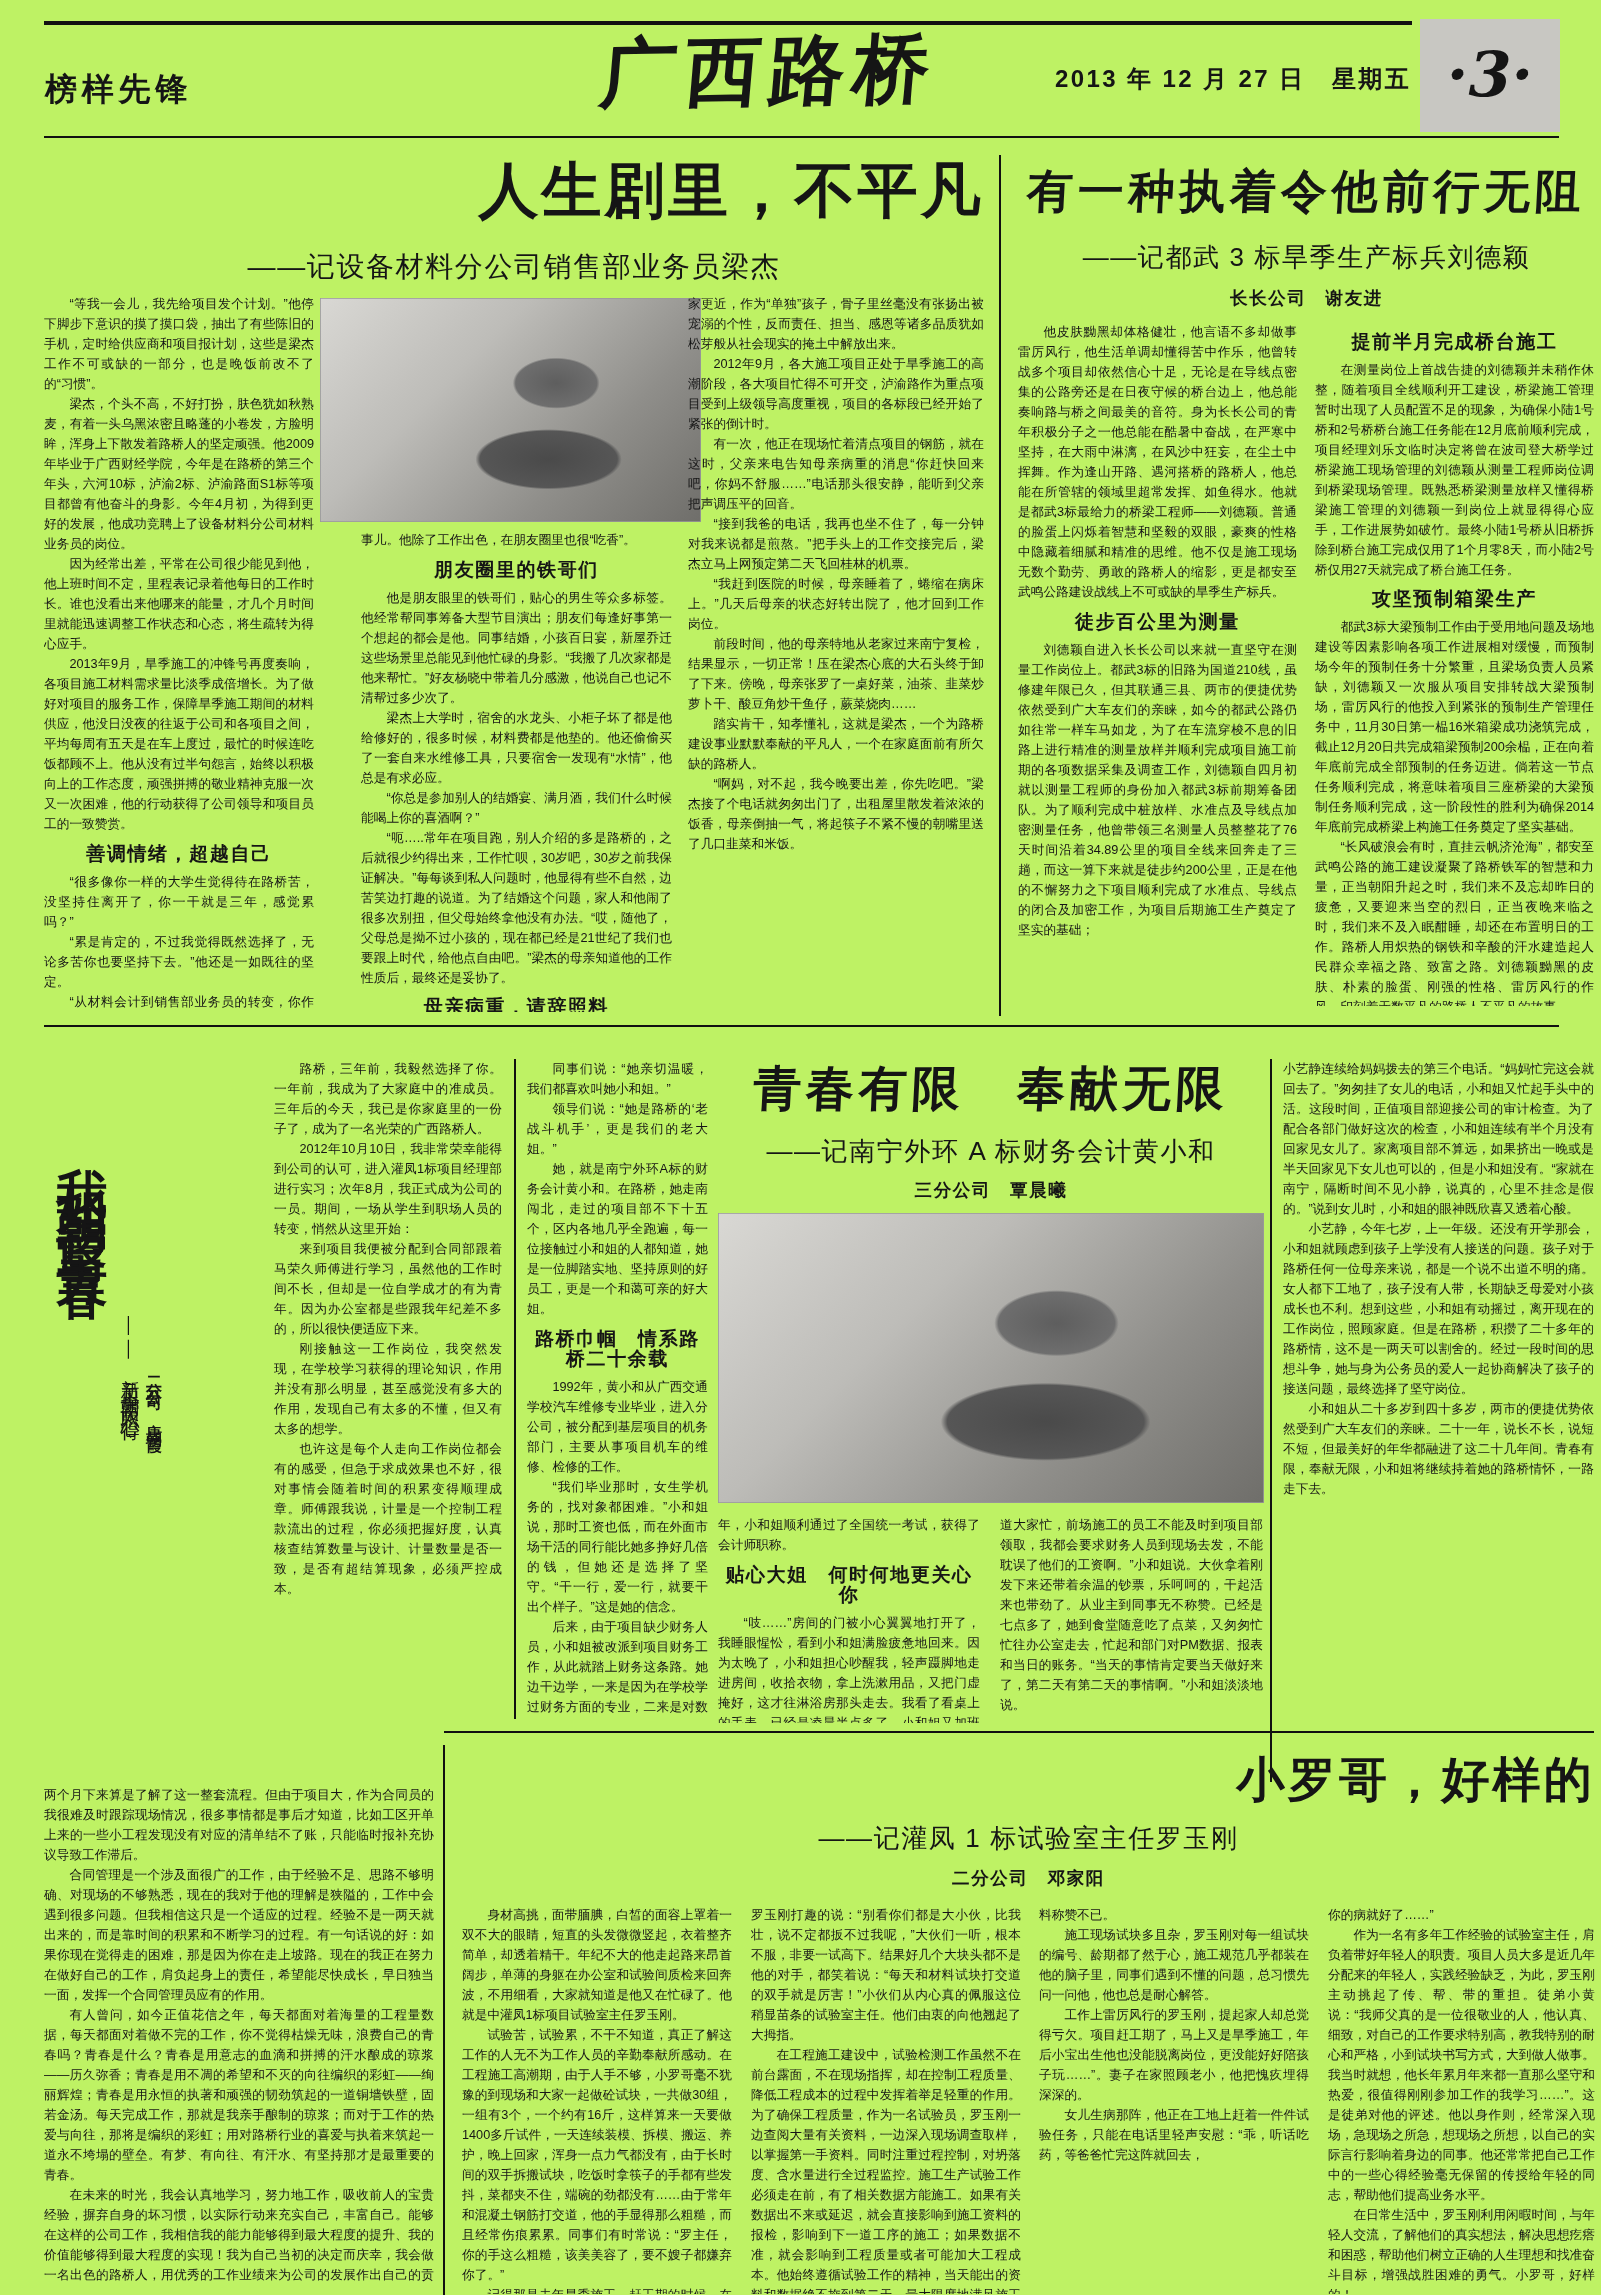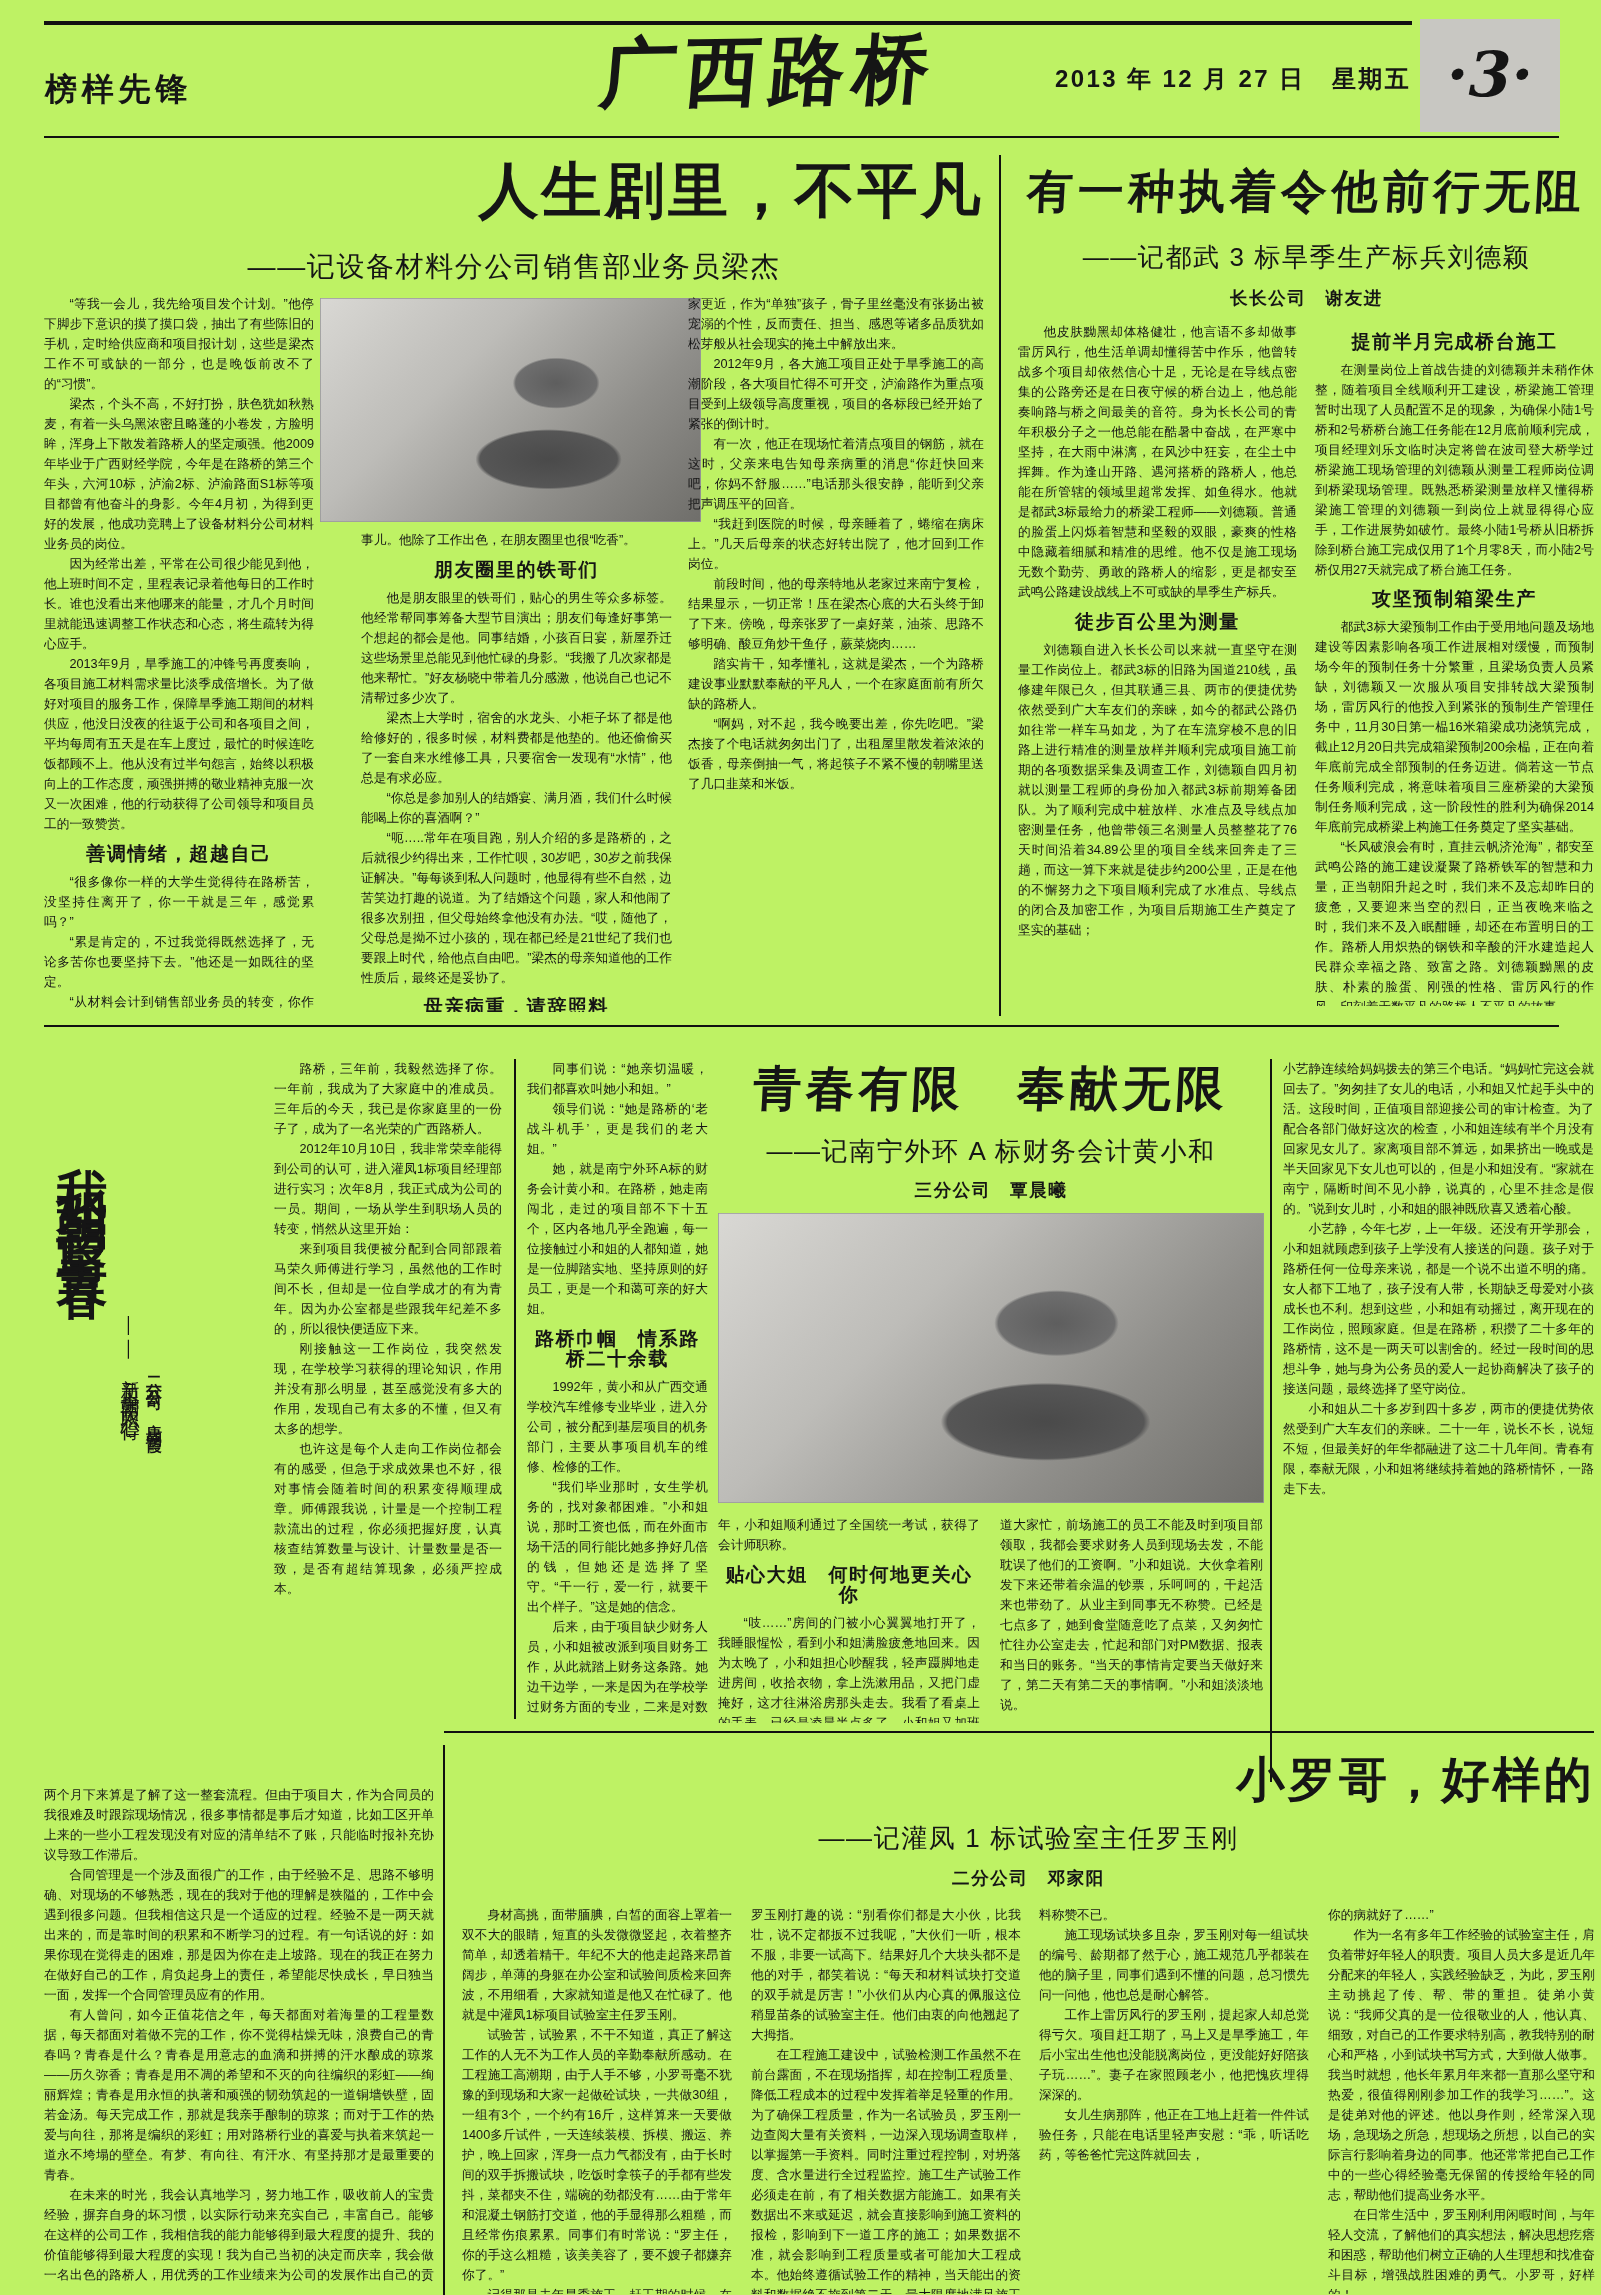--- a/index.html
+++ b/index.html
@@ -78,22 +78,23 @@
         <p>他是朋友眼里的铁哥们，贴心的男生等众多标签。他经常帮同事筹备大型节目演出；朋友们每逢好事第一个想起的都会是他。同事结婚，小孩百日宴，新屋乔迁这些场景里总能见到他忙碌的身影。“我搬了几次家都是他来帮忙。”好友杨晓中带着几分感激，他说自己也记不清帮过多少次了。</p>
         <p>梁杰上大学时，宿舍的水龙头、小柜子坏了都是他给修好的，很多时候，材料费都是他垫的。他还偷偷买了一套自来水维修工具，只要宿舍一发现有“水情”，他总是有求必应。</p>
         <p>“你总是参加别人的结婚宴、满月酒，我们什么时候能喝上你的喜酒啊？”</p>
         <p>“呃…..常年在项目跑，别人介绍的多是路桥的，之后就很少约得出来，工作忙呗，30岁吧，30岁之前我保证解决。”每每谈到私人问题时，他显得有些不自然，边苦笑边打趣的说道。为了结婚这个问题，家人和他闹了很多次别扭，但父母始终拿他没有办法。“哎，随他了，父母总是拗不过小孩的，现在都已经是21世纪了我们也要跟上时代，给他点自由吧。”梁杰的母亲知道他的工作性质后，最终还是妥协了。</p>
         <h3>母亲病重，请辞照料</h3>
       </div>
     <div class="abs col" style="left:644px;top:143px;width:296px;height:718px;">
         <p class="noindent">家更近，作为“单独”孩子，骨子里丝毫没有张扬出被宠溺的个性，反而责任、担当、感恩等诸多品质犹如松芽般从社会现实的掩土中解放出来。</p>
         <p>2012年9月，各大施工项目正处于旱季施工的高潮阶段，各大项目忙得不可开交，泸渝路作为重点项目受到上级领导高度重视，项目的各标段已经开始了紧张的倒计时。</p>
         <p>有一次，他正在现场忙着清点项目的钢筋，就在这时，父亲来电告知母亲病重的消息“你赶快回来吧，你妈不舒服……”电话那头很安静，能听到父亲把声调压平的回音。</p>
+        <p>“接到我爸的电话，我再也坐不住了，每一分钟对我来说都是煎熬。”把手头上的工作交接完后，梁杰立马上网预定第二天飞回桂林的机票。</p>
         <p>“我赶到医院的时候，母亲睡着了，蜷缩在病床上。”几天后母亲的状态好转出院了，他才回到工作岗位。</p>
-        <p>前段时间，他的母亲特地从老家过来南宁复检，结果显示，一切正常！压在梁杰心底的大石头终于卸了下来。傍晚，母亲张罗了一桌好菜，油茶、思路不够明确、酸豆角炒干鱼仔，蕨菜烧肉……</p>
+        <p>前段时间，他的母亲特地从老家过来南宁复检，结果显示，一切正常！压在梁杰心底的大石头终于卸了下来。傍晚，母亲张罗了一桌好菜，油茶、韭菜炒萝卜干、酸豆角炒干鱼仔，蕨菜烧肉……</p>
         <p>踏实肯干，知孝懂礼，这就是梁杰，一个为路桥建设事业默默奉献的平凡人，一个在家庭面前有所欠缺的路桥人。</p>
         <p>“啊妈，对不起，我今晚要出差，你先吃吧。”梁杰接了个电话就匆匆出门了，出租屋里散发着浓浓的饭香，母亲倒抽一气，将起筷子不紧不慢的朝嘴里送了几口韭菜和米饭。</p>
       </div>
   </div>
 
   <div class="abs rule-v" style="left:999px;top:155px;height:861px;"></div>
 
   <div class="abs" style="left:1018px;top:151px;width:577px;height:869px;">
     <div class="abs headline-serif" style="left:0;top:9.5px;width:100%;font-size:46px;">有一种执着令他前行无阻</div>
     <div class="abs subtitle" style="left:0;top:89px;width:100%;font-size:26px;">——记都武 3 标旱季生产标兵刘德颖</div>

